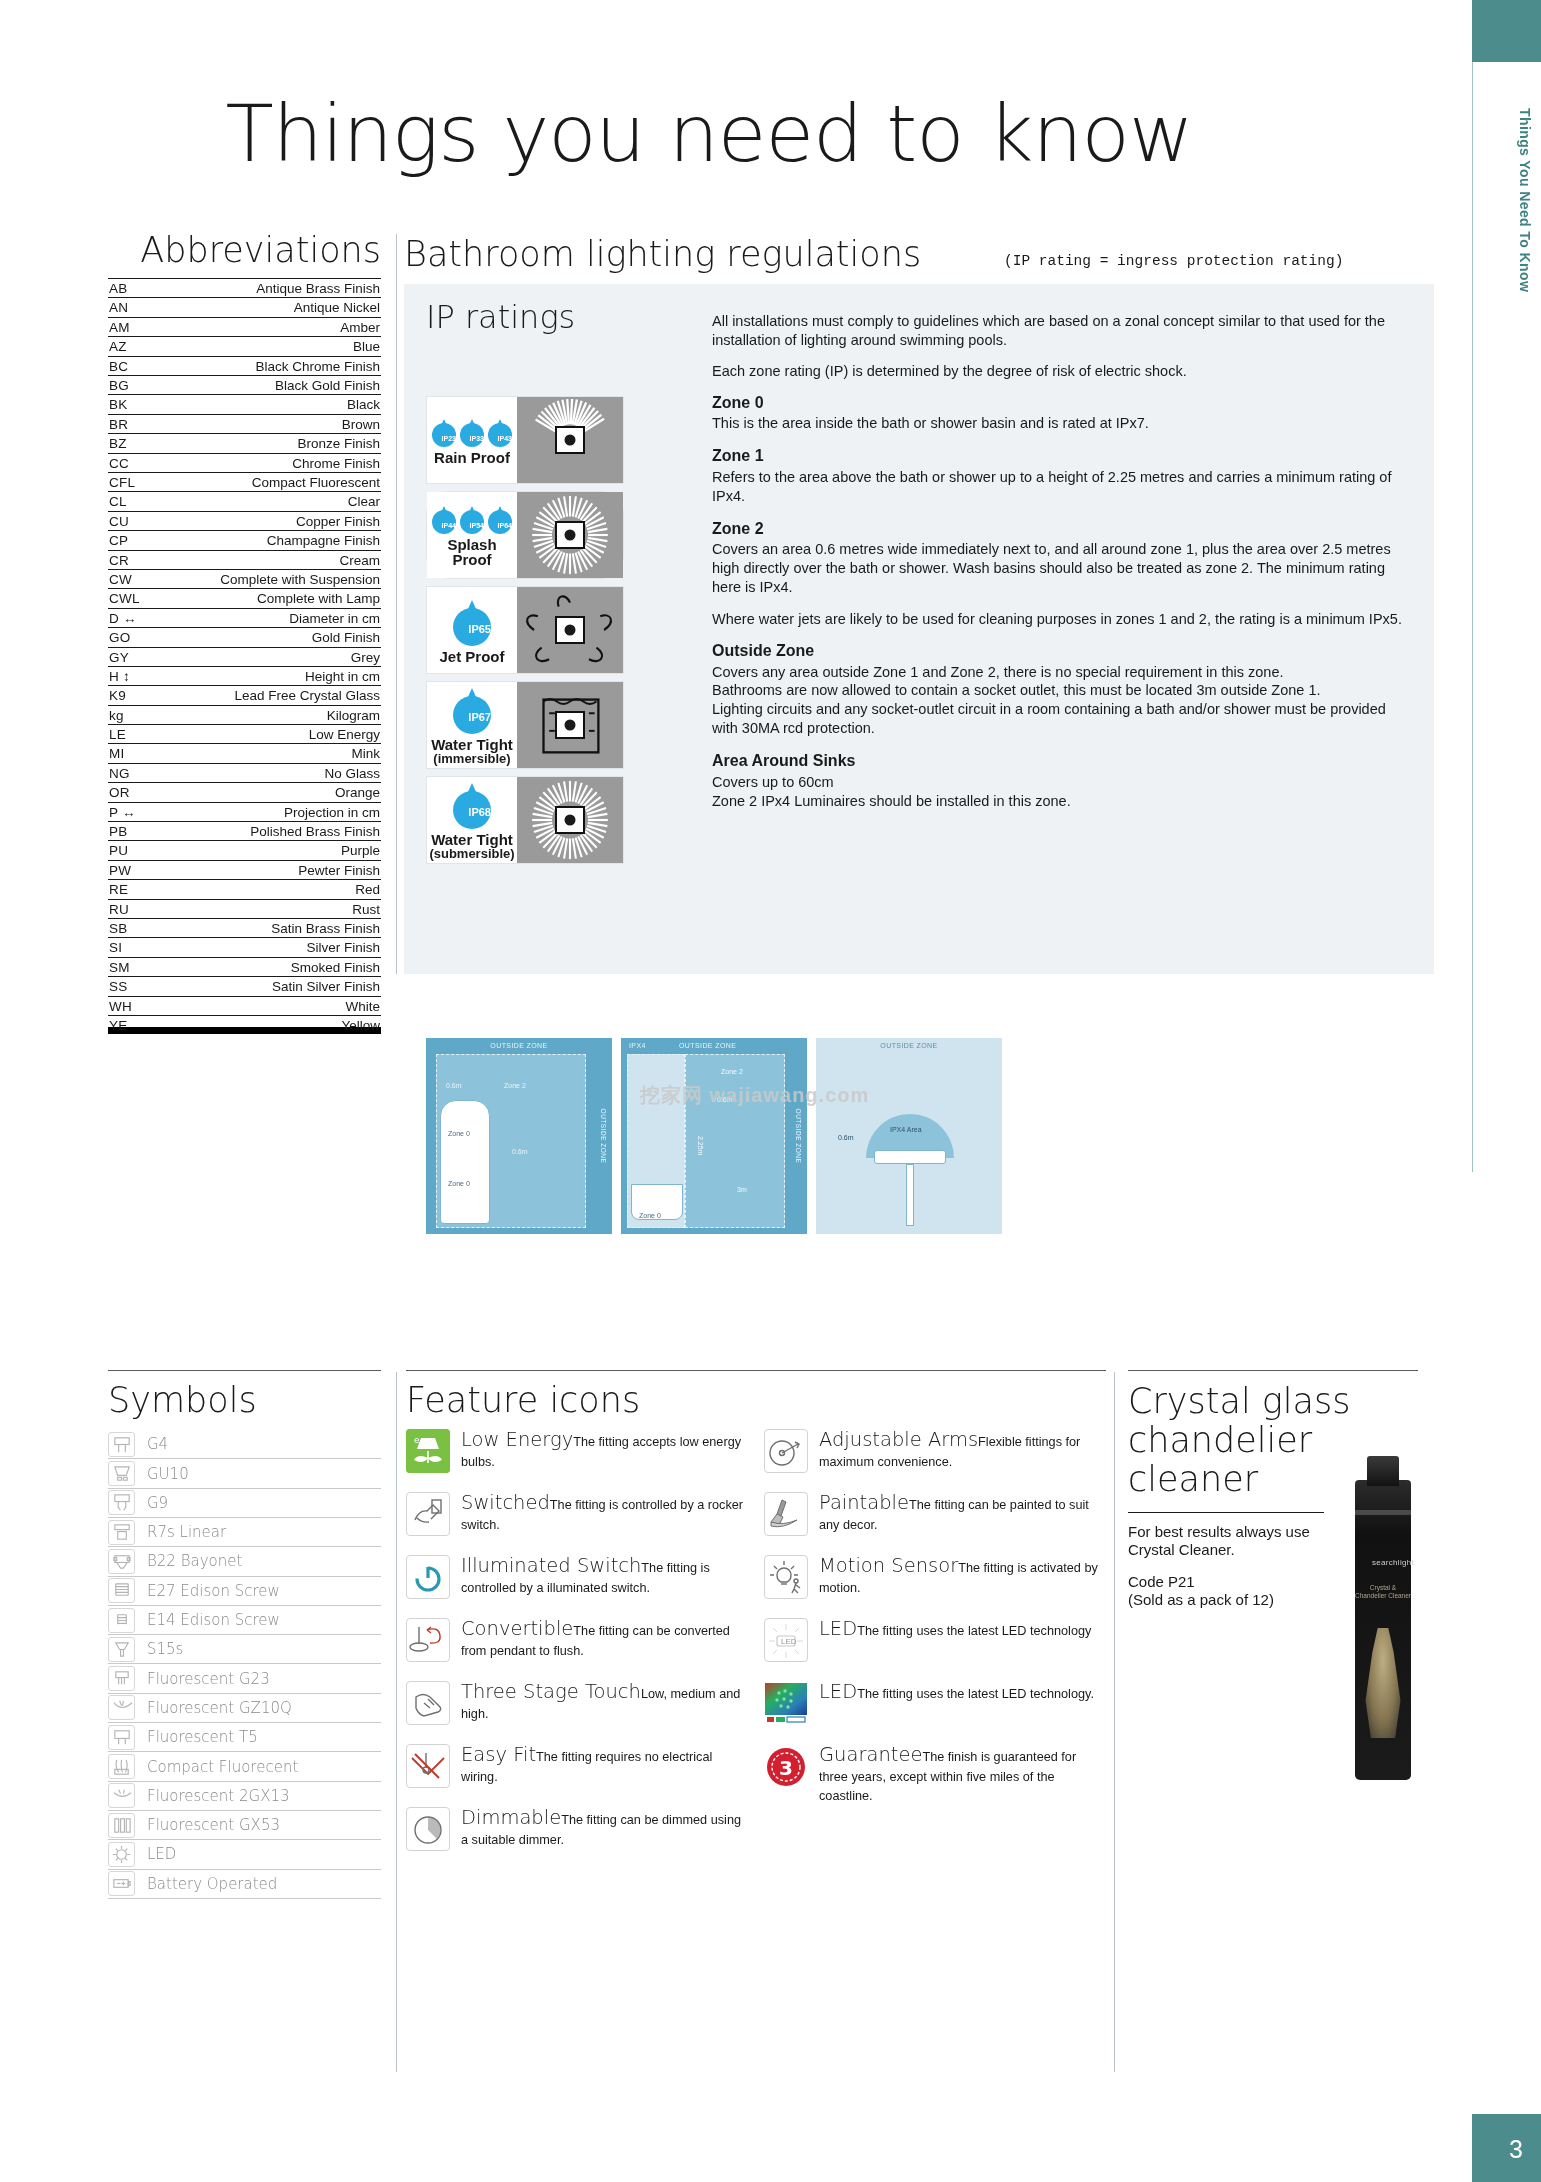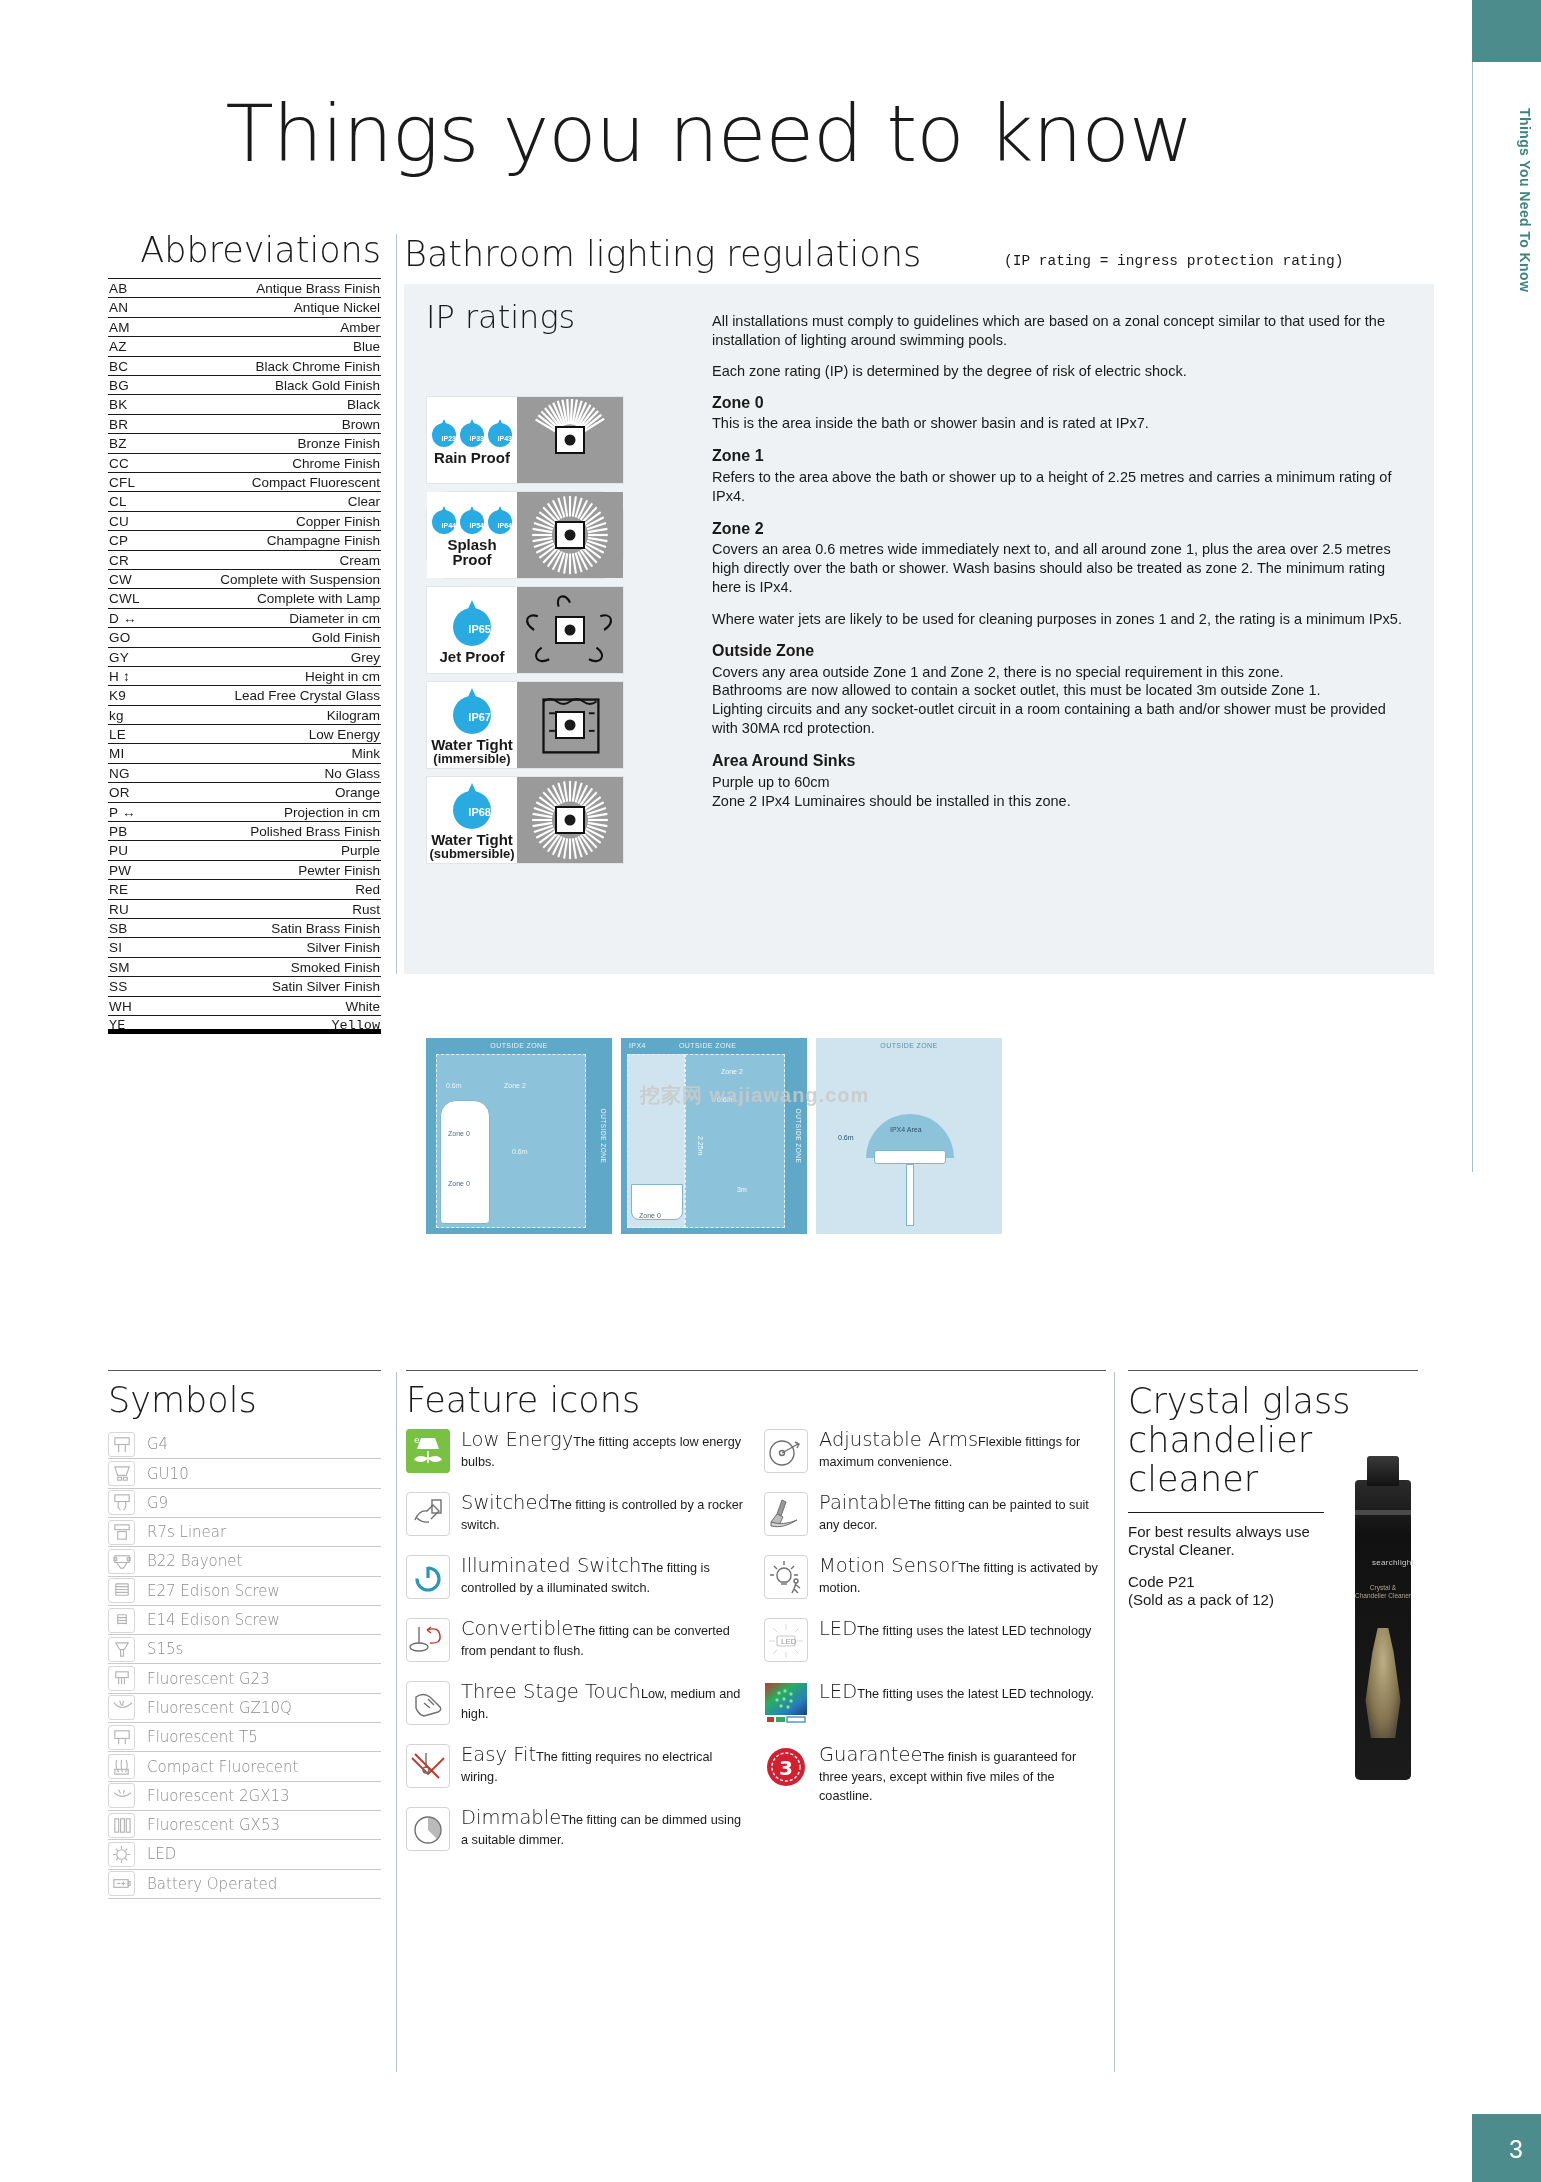--- a/index.html
+++ b/index.html
@@ -69,21 +69,21 @@
   .abbr-row {
     display: flex; justify-content: space-between; align-items: baseline;
     border-top: 1px solid #1a1a1a;
     padding: 2px 1px 1px 1px;
     font-family: "Liberation Sans", sans-serif;
     font-size: 13.5px; color: #1a1a1a;
     height: 19.4px;
   }
   .abbr-row .k { letter-spacing: .2px; }
   .abbr-row .v { text-align: right; }
-  .abbr-row:last-child { border-bottom: 5px solid #000000; font-family: Liberation Mono, monospace; }
+  .abbr-row:last-child { border-bottom: 7px solid #000000; }
 
   
   #regs {
     position: absolute; left: 404px; top: 236px; width: 650px;
   }
   #regs .sec-head { font-size: 35px; display: inline-block; }
   .regs-sub {
     font-family: Liberation Mono, monospace;
     font-size: 14.5px; color: #1a1a1a;
     position: absolute; left: 1004px; top: 253px; white-space: nowrap;
@@ -723,21 +723,21 @@
   </div>
   <p>Where water jets are likely to be used for cleaning purposes in zones 1 and 2, the rating is a minimum IPx5.</p>
   <div class="blk">
     <h4>Outside Zone</h4>
     <div>Covers any area outside Zone 1 and Zone 2, there is no special requirement in this zone.</div>
     <div>Bathrooms are now allowed to contain a socket outlet, this must be located 3m outside Zone 1.</div>
     <div>Lighting circuits and any socket-outlet circuit in a room containing a bath and/or shower must be provided with 30MA rcd protection.</div>
   </div>
   <div class="blk">
     <h4>Area Around Sinks</h4>
-    <div>Purple up to 60cm</div>
+    <div>Covers up to 60cm</div>
     <div>Zone 2 IPx4 Luminaires should be installed in this zone.</div>
   </div>
 </div>
 
 <div class="zone-diagrams">
   <div class="zd zd1">
     <div class="zd-cap">OUTSIDE ZONE</div>
     <div class="zd-inner" style="left:10px;top:16px;right:26px;bottom:6px;"></div>
     <div class="zd-bath" style="left:14px;top:62px;width:50px;height:124px;border-radius:16px 16px 4px 4px;"></div>
     <div class="zd-txt" style="left:20px;top:44px;color:#eaf4f8;">0.6m</div>

